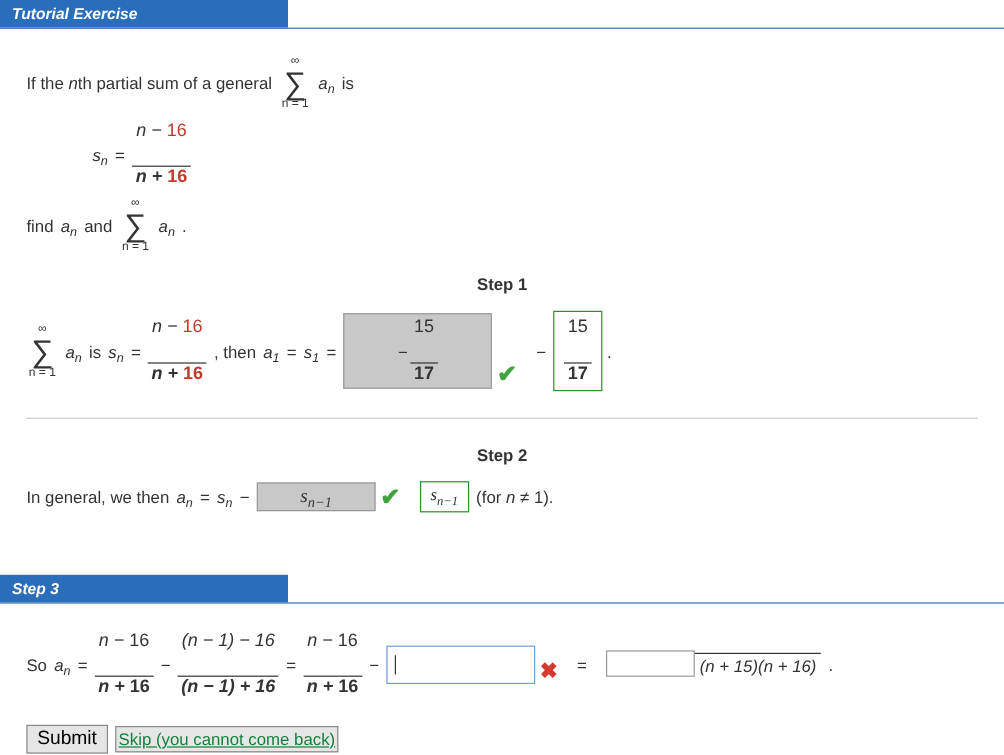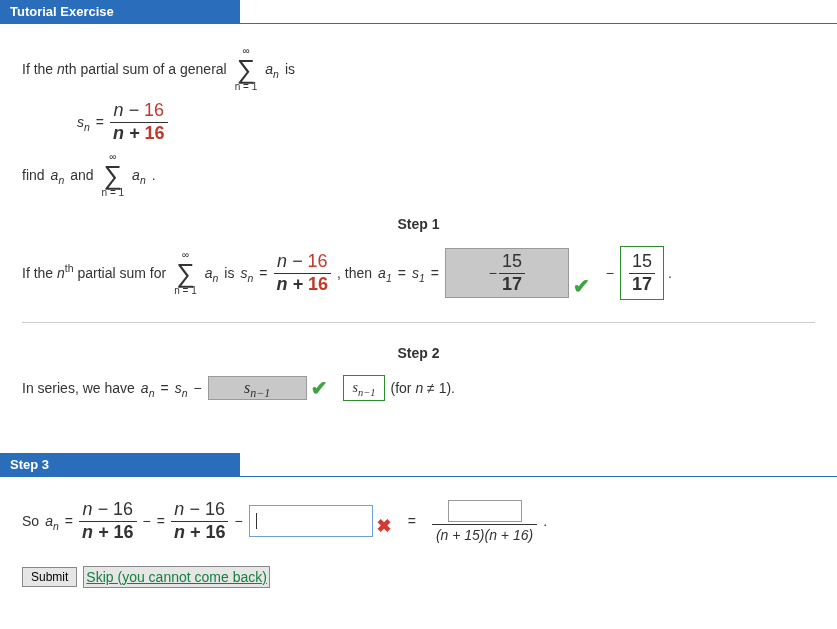--- a/index.html
+++ b/index.html
@@ -12,20 +12,21 @@
   }
   .tab-header {
     background: #2a6ebb;
     color: #fff;
     font-weight: bold;
     font-size: 13px;
     padding: 4px 10px;
     display: inline-block;
     min-width: 240px;
     box-sizing: border-box;
+    font-style: italic;
   }
   .tab-rule {
     border-bottom: 1px solid #2a6ebb;
     margin: 0;
   }
   .content {
     padding: 14px 22px 20px 22px;
   }
   .step-heading {
     font-weight: bold;
@@ -42,21 +43,22 @@
   .ital { font-style: italic; }
   sub { font-size: 0.75em; line-height: 0; }
   sup { font-size: 0.75em; line-height: 0; }
   .accent-red { color: #c0392b; }
   .frac {
     display: inline-flex;
     flex-direction: column;
     align-items: center;
     vertical-align: middle;
     line-height: 1.2;
-    font-size: 18px;
+    font-size: 15px;
+    gap: 20px;
   }
   .frac .top { padding: 0 3px; }
   .frac .bot { border-top: 1px solid #333; padding: 0 3px; font-weight: bold; }
   .sigma-block {
     display: inline-flex;
     flex-direction: column;
     align-items: center;
     line-height: 1;
     vertical-align: middle;
     margin: 0 2px;
@@ -119,21 +121,21 @@
     font-size: 18px;
     font-weight: bold;
   }
   .hr-light {
     border: none;
     border-top: 1px solid #ccc;
     margin: 22px 0;
   }
   .btn {
     font-family: Arial, sans-serif;
-    font-size: 12px;
+    font-size: 16px;
     background: #e6e6e6;
     border: 1px solid #888;
     padding: 2px 8px;
     cursor: pointer;
   }
   .skip-link {
     font-size: 14px;
     color: #15803d;
     text-decoration: underline;
     border: 1px solid #888;
@@ -146,21 +148,21 @@
     vertical-align: middle;
     margin-right: 2px;
   }
   .eq-group {
     display: inline-flex;
     align-items: center;
     gap: 4px;
   }
   .final-frac-container {
     display: inline-flex;
-    flex-direction: column;
+    flex-direction: row;
     align-items: center;
   }
   .final-frac-container .plain-box { margin-bottom: 2px; }
   .final-frac-container .denom { border-top: 1px solid #333; padding: 2px 4px 0 4px; font-style: italic; }
   .italic-sub { font-style: italic; }
 </style>
 </head>
 <body>
 
 <div class="tab-rule">
@@ -202,23 +204,20 @@
       <span class="sig">∑</span>
       <span class="lim">n = 1</span>
     </span>
     <span class="ital"><span>a</span><sub>n</sub></span>
       <span>.</span>
   </div>
 
   <div class="step-heading">Step 1</div>
 
   <div class="row">
-    <span>
-      <span>If the </span><span class="ital">n</span><sup>th</sup><span> partial sum for </span>
-    </span>
     <span class="sigma-block">
       <span class="lim">∞</span>
       <span class="sig">∑</span>
       <span class="lim">n = 1</span>
     </span>
     <span class="ital"><span>a</span><sub>n</sub></span>
     <span> is </span>
     <span class="ital"><span>s</span><sub>n</sub></span>
     <span> = </span>
     <span class="frac">
@@ -252,21 +251,21 @@
       </span>
       <span>.</span>
     </span>
   </div>
 
   <hr class="hr-light">
 
   <div class="step-heading">Step 2</div>
 
   <div class="row">
-    <span>In series, we have </span>
+    <span>In general, we then </span>
     <span class="ital"><span>a</span><sub>n</sub></span>
     <span> = </span>
     <span class="ital"><span>s</span><sub>n</sub></span>
     <span> − </span>
 
     <span class="eq-group">
       <span class="grey-box" style="min-width:85px;">
         <span class="ital" style="font-family:'Times New Roman',serif;font-size:16px;"><span>s</span><sub>n−1</sub></span>
       </span>
       <span class="check">✔</span>
@@ -293,20 +292,24 @@
   <div class="row">
     <span>So </span>
     <span class="ital"><span>a</span><sub>n</sub></span>
     <span> = </span>
 
     <span class="frac">
       <span class="top"><span class="ital">n − </span><span>16</span></span>
       <span class="bot"><span class="ital">n + </span><span>16</span></span>
     </span>
     <span> − </span>
+    <span class="frac">
+      <span class="top ital">(n − 1) − 16</span>
+      <span class="bot ital">(n − 1) + 16</span>
+    </span>
     <span> = </span>
     <span class="frac">
       <span class="top"><span class="ital">n − </span><span>16</span></span>
       <span class="bot"><span class="ital">n + </span><span>16</span></span>
     </span>
     <span> − </span>
 
     <span class="eq-group">
       <span class="blue-input-box">
         <span class="cursor"></span>

